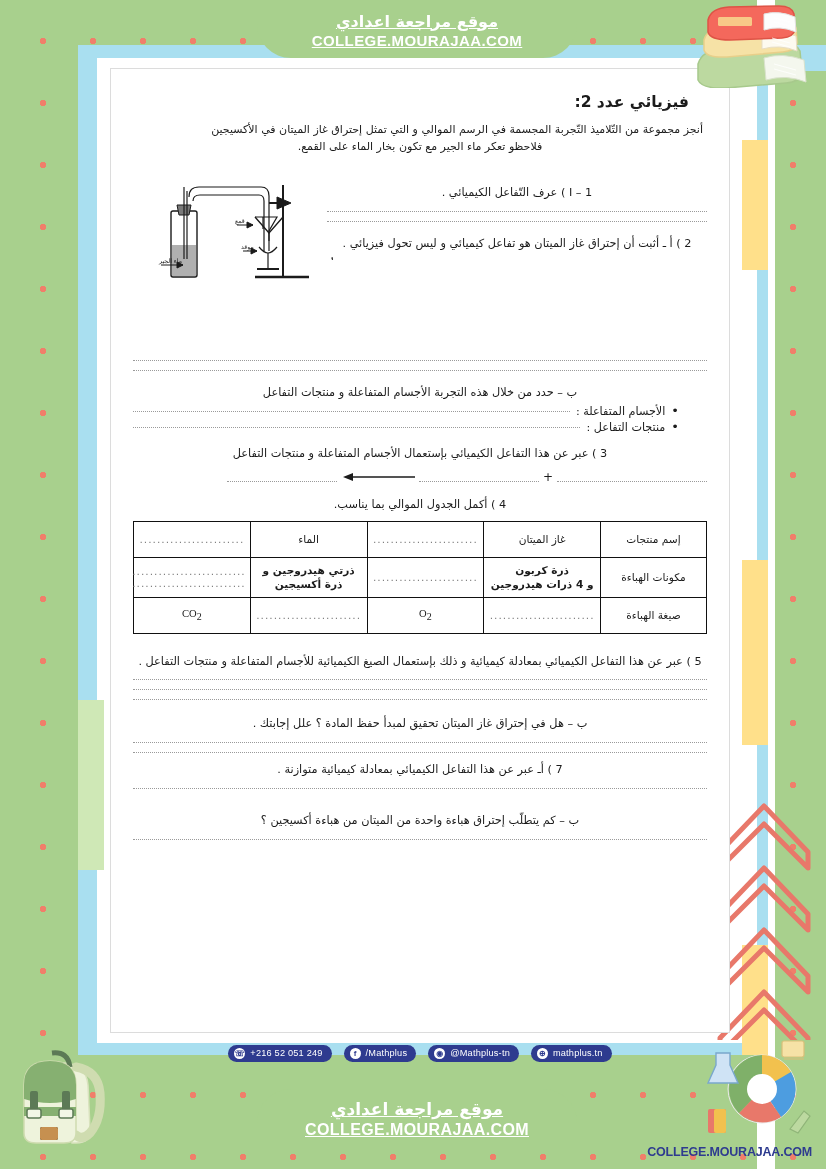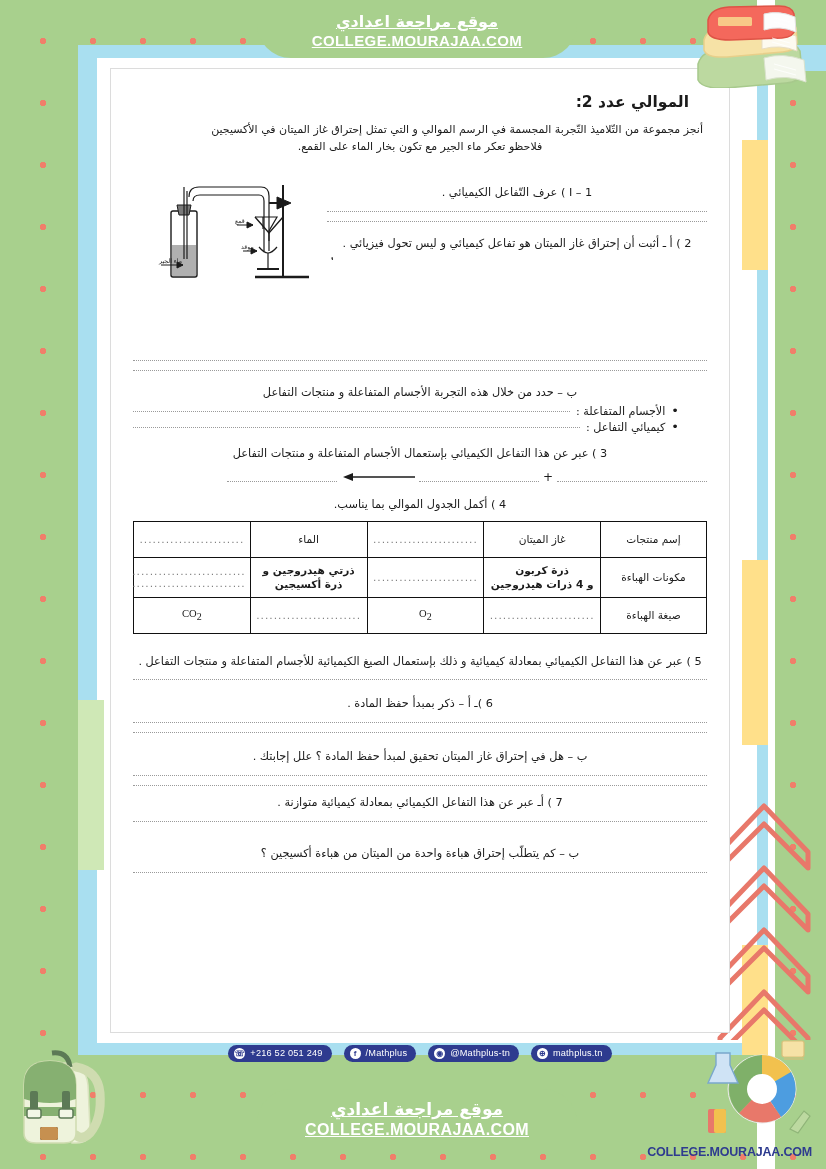--- a/index.html
+++ b/index.html
@@ -309,21 +309,21 @@
 <div class="bottom-banner">
   <div class="ar">موقع مراجعة اعدادي</div>
   <div class="url">COLLEGE.MOURAJAA.COM</div>
 </div>
 
 <div class="watermark">COLLEGE.MOURAJAA.COM</div>
 
 <div class="sheet">
  <div class="sheet-inner">
 
-  <h1 class="title">الموالي عدد 2:</h1>
+  <h1 class="title">فيزيائي عدد 2:</h1>
 
   <div class="intro">
     <span>أنجز مجموعة من التّلاميذ  التّجربة المجسمة في الرسم الموالي و  التي تمثل إحتراق غاز الميتان في الأكسيجين</span>
     <span class="l2">فلاحظو تعكر ماء الجير مع تكون بخار الماء على القمع.</span>
   </div>
 
   <svg class="figure" viewBox="0 0 190 110">
     <g fill="none" stroke="#1b1b1b" stroke-width="1.2">
 
       <path d="M46 16 q0 -10 10 -10 L118 6 q8 0 8 9 L126 70"></path>
@@ -381,21 +381,21 @@
 
   <div class="q" style="margin-top:14px">ب – حدد من خلال هذه التجربة الأجسام المتفاعلة و منتجات التفاعل</div>
 
   <div class="bullet-row">
     <span class="dot">•</span>
     <span class="lbl">الأجسام المتفاعلة :</span>
     <span class="fill"></span>
   </div>
   <div class="bullet-row">
     <span class="dot">•</span>
-    <span class="lbl">كيميائي التفاعل  :</span>
+    <span class="lbl">منتجات التفاعل  :</span>
     <span class="fill"></span>
   </div>
 
   <div class="q" style="margin-top:12px">3 ) عبر عن هذا التفاعل الكيميائي بإستعمال الأجسام المتفاعلة و منتجات التفاعل</div>
 
   <div class="eq-line">
     <span class="eq-seg s1"></span>
     <span class="plus">+</span>
     <span class="eq-seg s2"></span>
     <span class="arrow-wrap">
@@ -436,21 +436,20 @@
         <td class="formula">O<sub>2</sub></td>
         <td class="dotted-cell">........................</td>
         <td class="formula">CO<sub>2</sub></td>
       </tr>
     </tbody>
   </table>
 
   <div class="q" style="margin-top:20px">5 ) عبر عن هذا التفاعل الكيميائي بمعادلة كيميائية  و ذلك بإستعمال الصيغ الكيميائية للأجسام المتفاعلة و منتجات التفاعل .</div>
   <div class="dots-line"></div>
 
-  <div class="q" style="margin-top:16px">6 )ـ أ – ذكر بمبدأ حفظ المادة .</div>
   <div class="dots-line"></div>
   <div class="dots-line"></div>
 
   <div class="q" style="margin-top:16px">ب – هل في إحتراق غاز الميتان تحقيق لمبدأ حفظ المادة ؟ علل إجابتك .</div>
   <div class="dots-line"></div>
   <div class="dots-line"></div>
 
   <div class="q" style="margin-top:8px">7 ) أـ عبر عن هذا التفاعل الكيميائي بمعادلة كيميائية متوازنة .</div>
   <div class="dots-line"></div>
 

